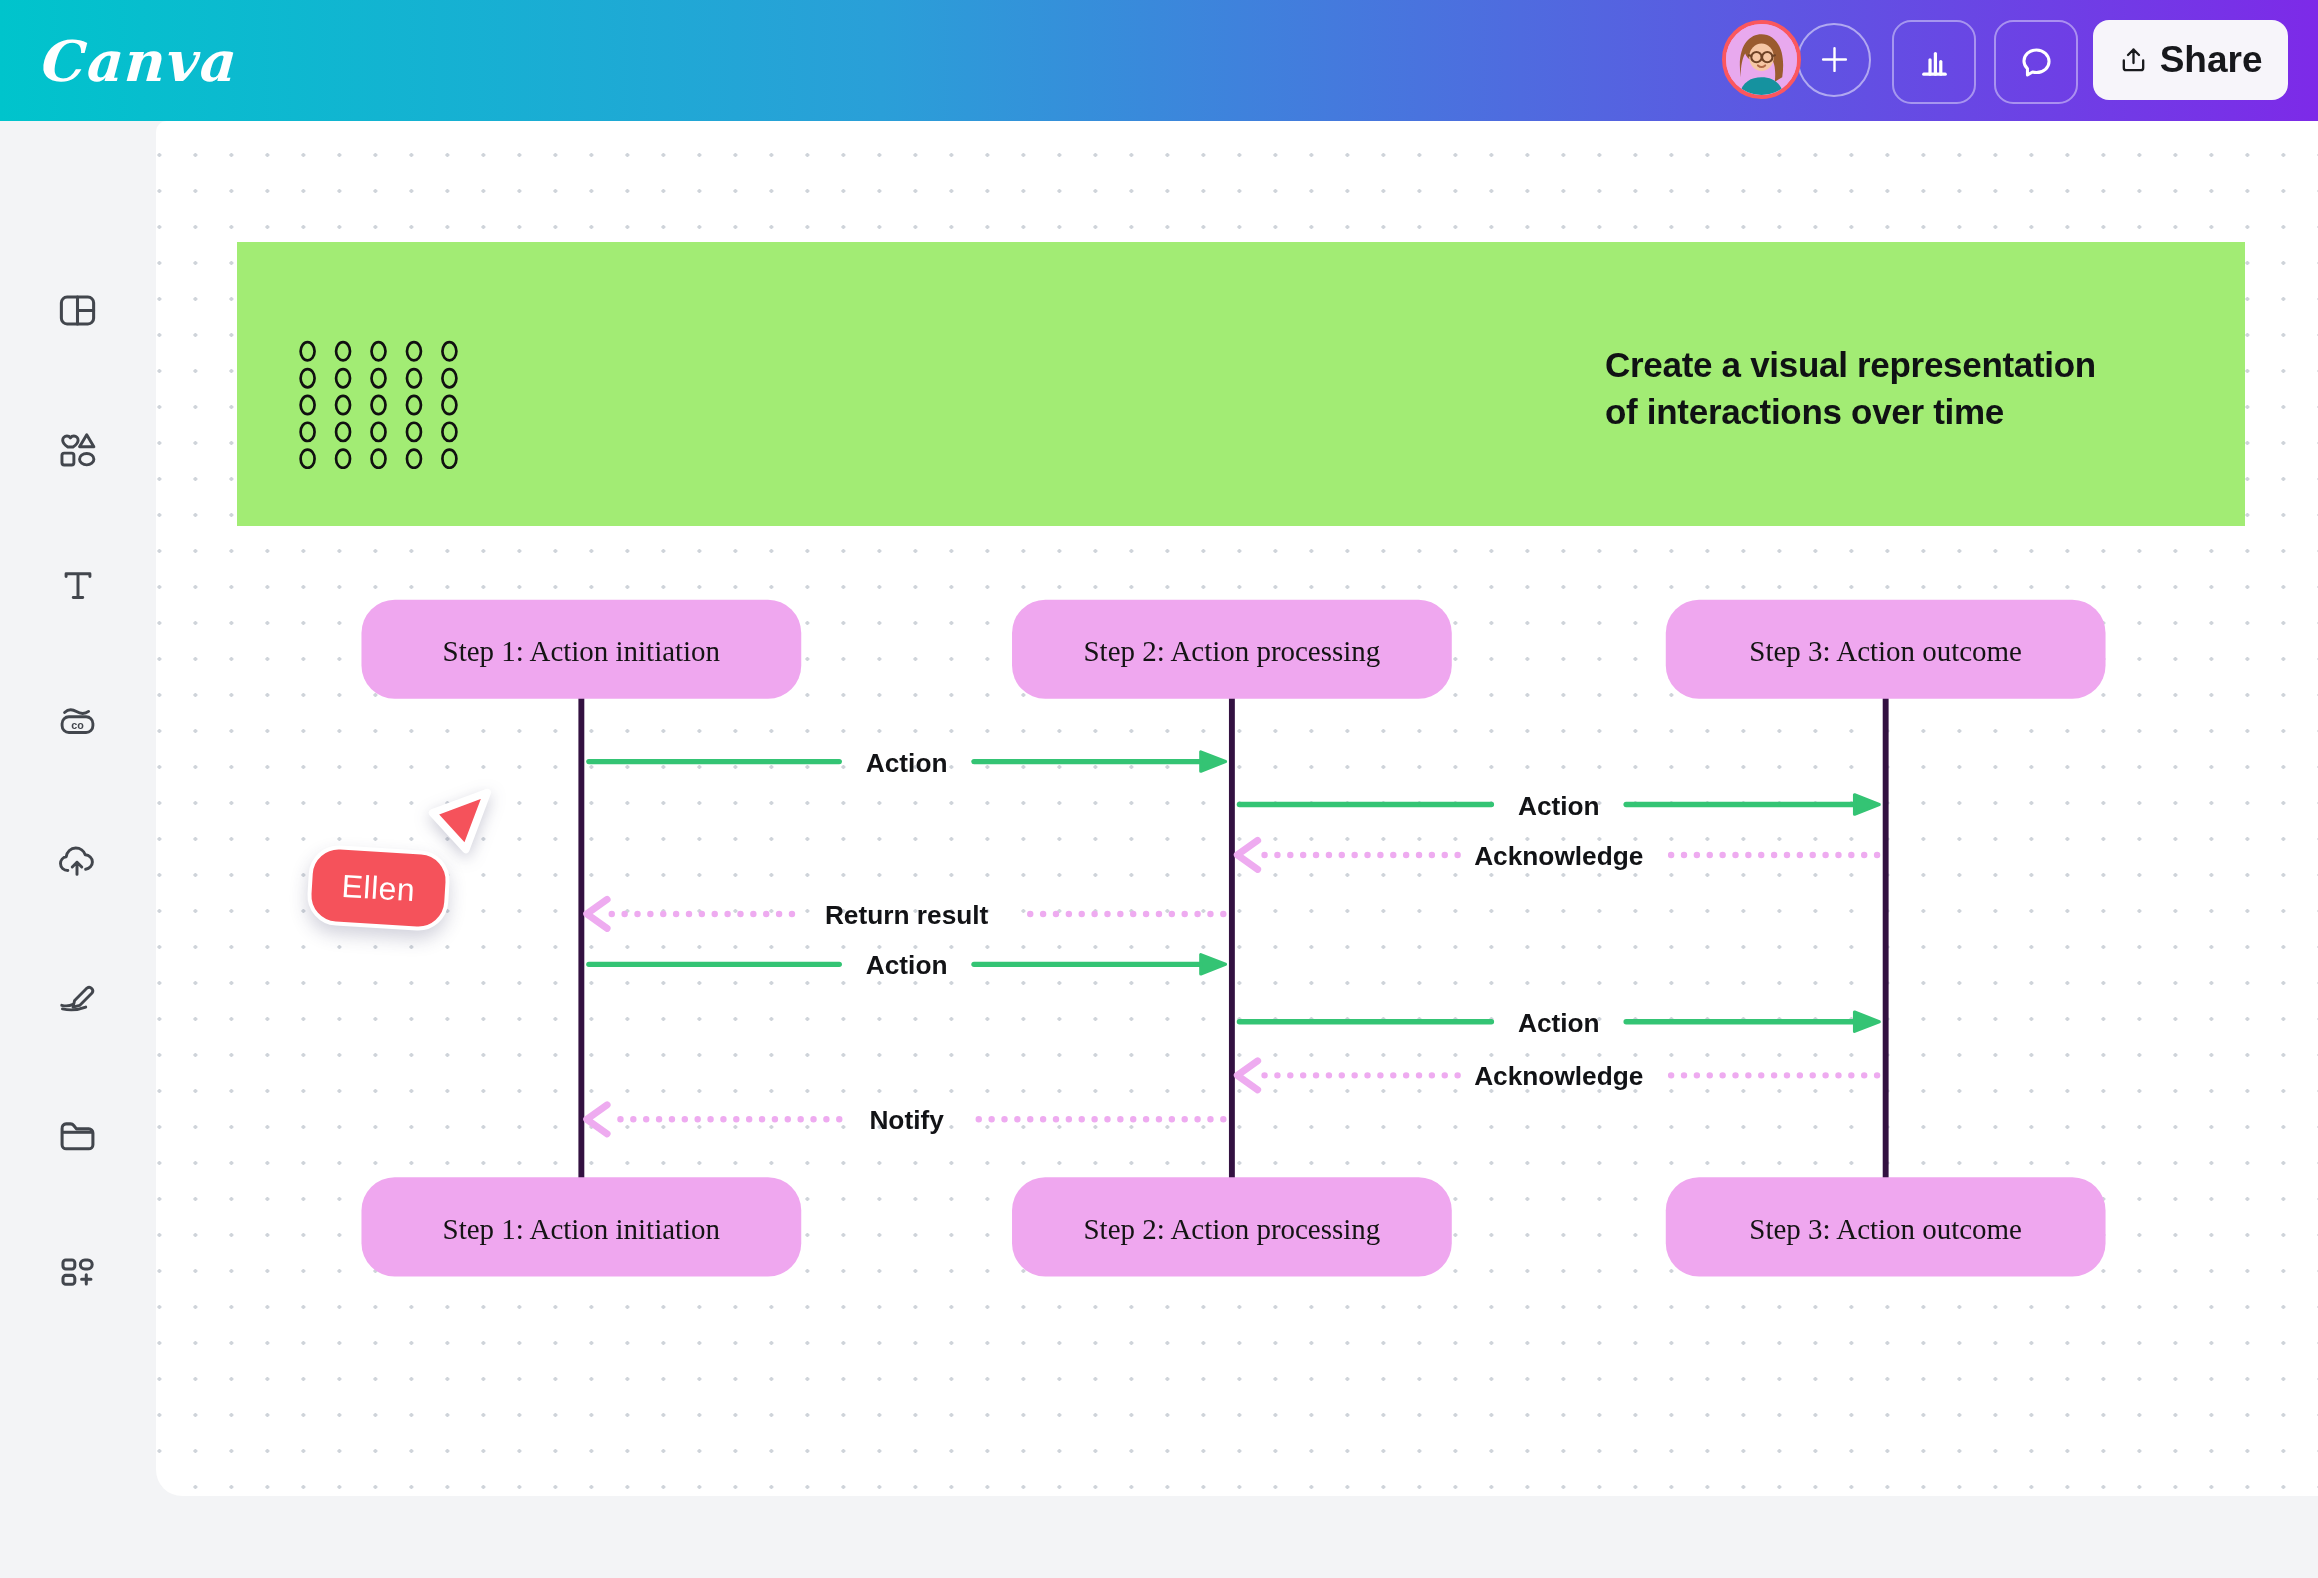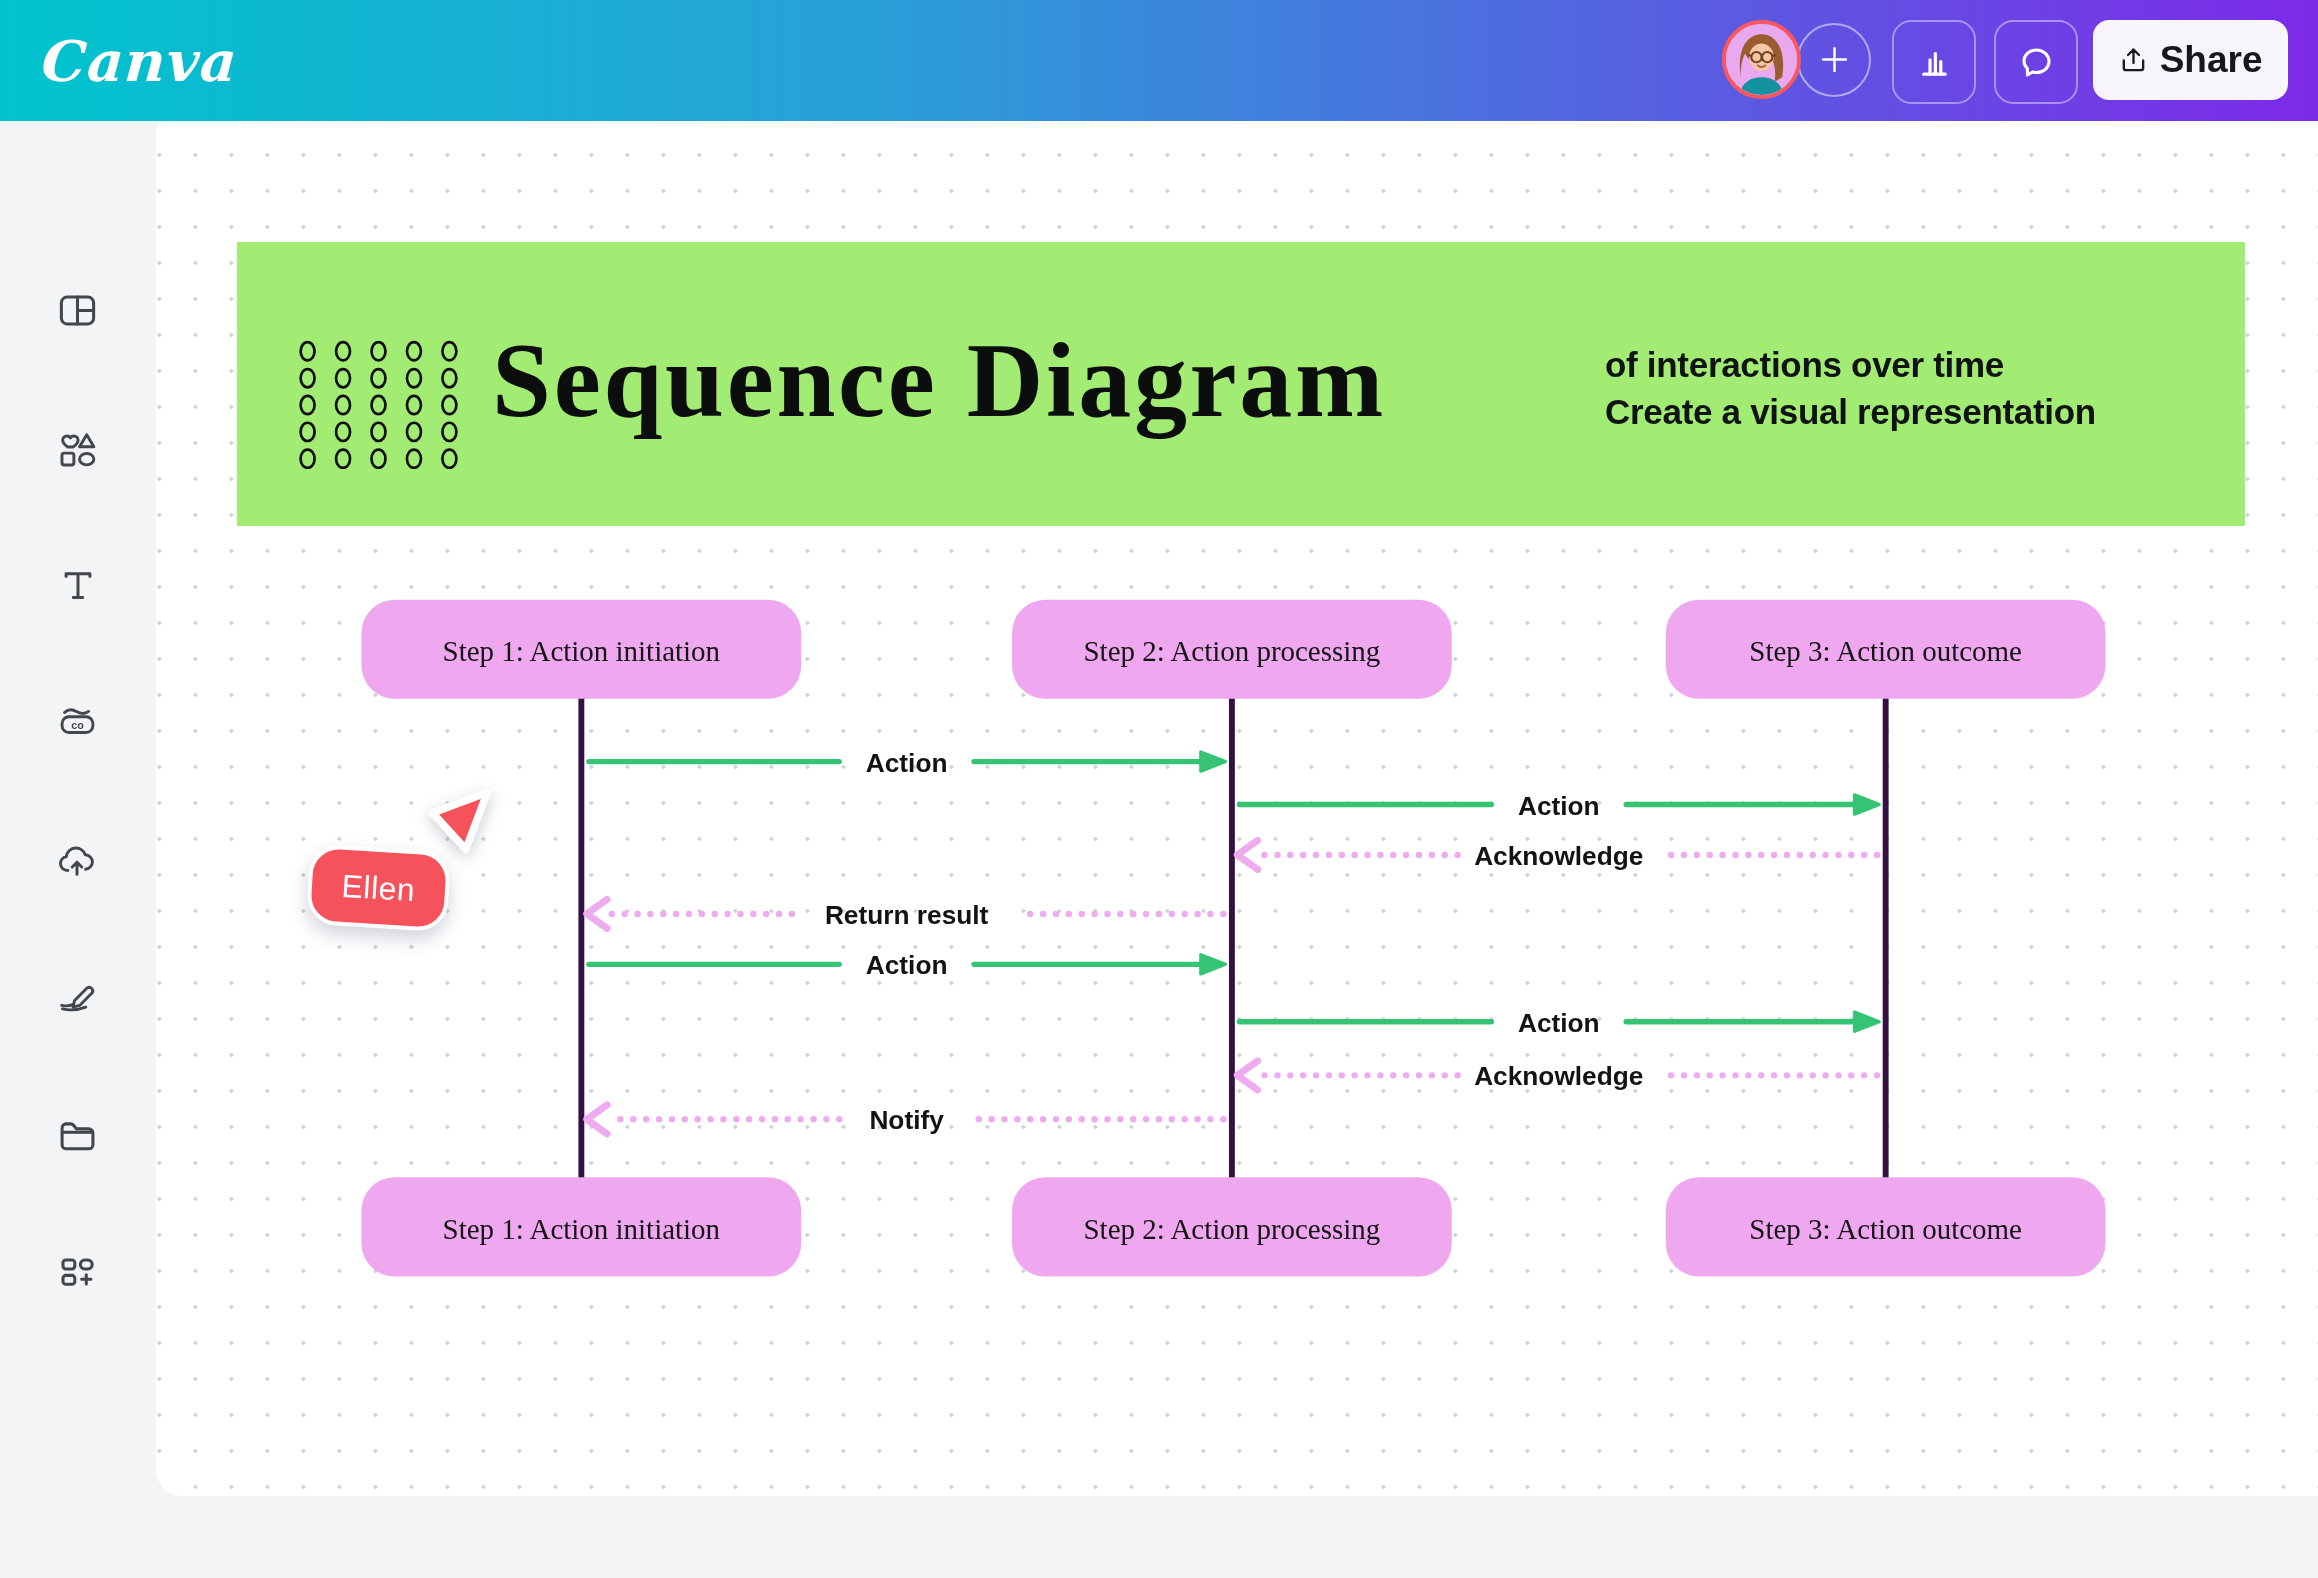--- a/index.html
+++ b/index.html
@@ -77,24 +77,23 @@
             <ellipse cx="82" cy="171" rx="13" ry="17" fill="none" stroke="#101010" stroke-width="5"></ellipse>
             <ellipse cx="148" cy="171" rx="13" ry="17" fill="none" stroke="#101010" stroke-width="5"></ellipse>
             <ellipse cx="214" cy="171" rx="13" ry="17" fill="none" stroke="#101010" stroke-width="5"></ellipse>
             <ellipse cx="280" cy="171" rx="13" ry="17" fill="none" stroke="#101010" stroke-width="5"></ellipse>
             <ellipse cx="16" cy="221" rx="13" ry="17" fill="none" stroke="#101010" stroke-width="5"></ellipse>
             <ellipse cx="82" cy="221" rx="13" ry="17" fill="none" stroke="#101010" stroke-width="5"></ellipse>
             <ellipse cx="148" cy="221" rx="13" ry="17" fill="none" stroke="#101010" stroke-width="5"></ellipse>
             <ellipse cx="214" cy="221" rx="13" ry="17" fill="none" stroke="#101010" stroke-width="5"></ellipse>
             <ellipse cx="280" cy="221" rx="13" ry="17" fill="none" stroke="#101010" stroke-width="5"></ellipse>
           </svg></div>
-      <div class="banner-title">Sequence Diagram</div>
       <div class="banner-sub">
+        <div>Create a visual representation</div>
         <div>of interactions over time</div>
-        <div>Create a visual representation</div>
       </div>
     </div>
   </div>
 
   <svg id="diagram-svg" xmlns="http://www.w3.org/2000/svg" viewBox="0 0 4324 2944">
       <line x1="1084" y1="1300" x2="1084" y2="2198" stroke="#331141" stroke-width="11" stroke-linecap="round"></line>
       <line x1="2297" y1="1300" x2="2297" y2="2198" stroke="#331141" stroke-width="11" stroke-linecap="round"></line>
       <line x1="3516" y1="1300" x2="3516" y2="2198" stroke="#331141" stroke-width="11" stroke-linecap="round"></line>
       <g>
         <line x1="1098" y1="1420" x2="1564.9" y2="1420" stroke="#34c474" stroke-width="10" stroke-linecap="round"></line>

